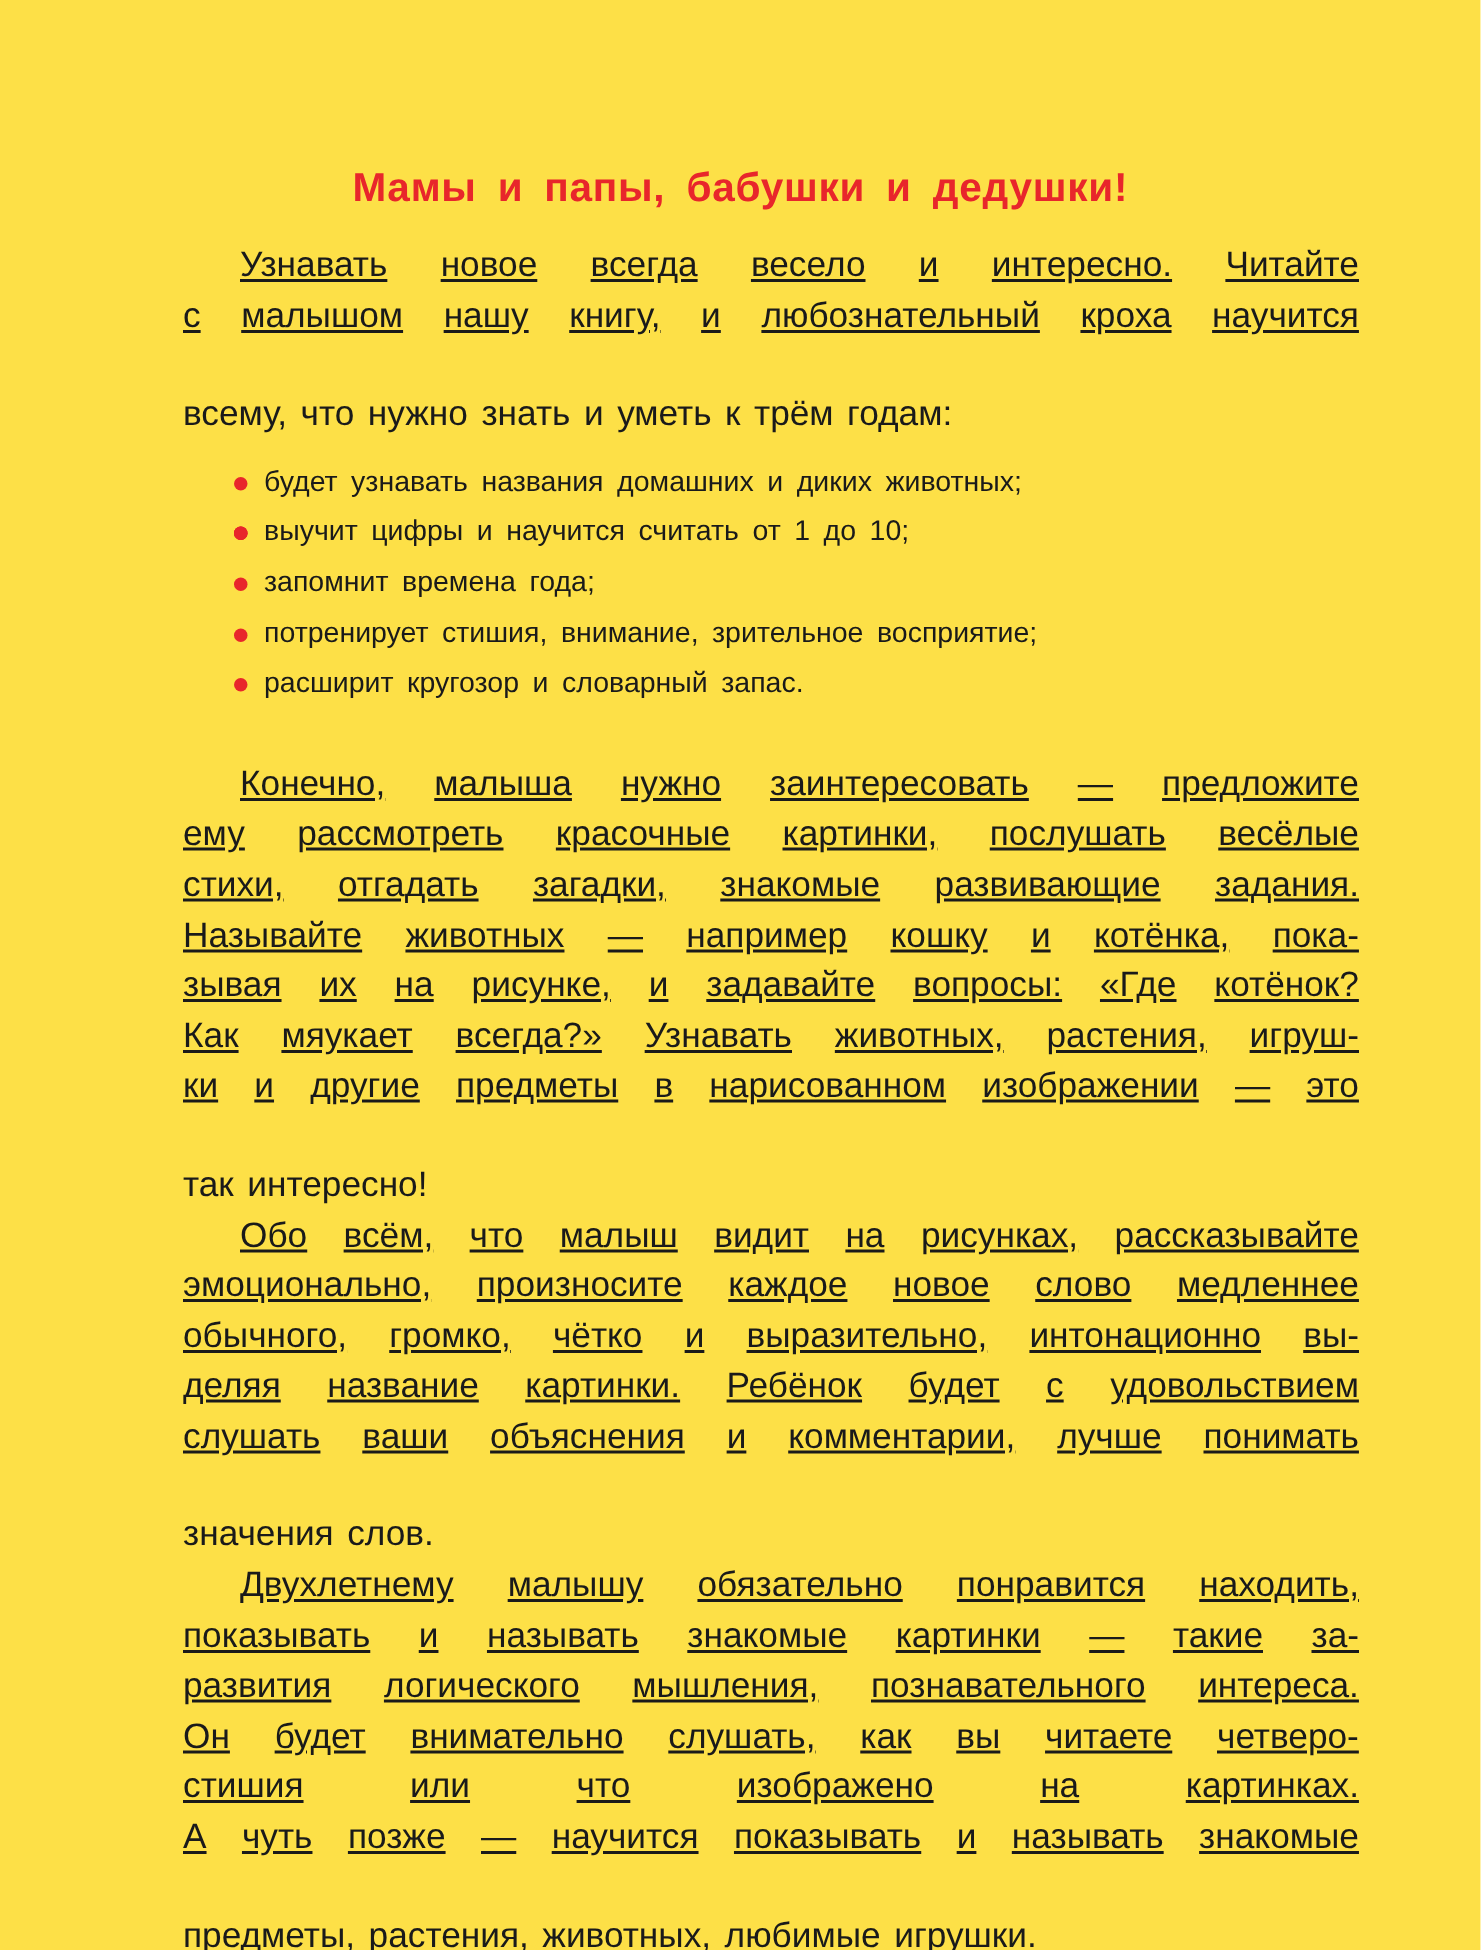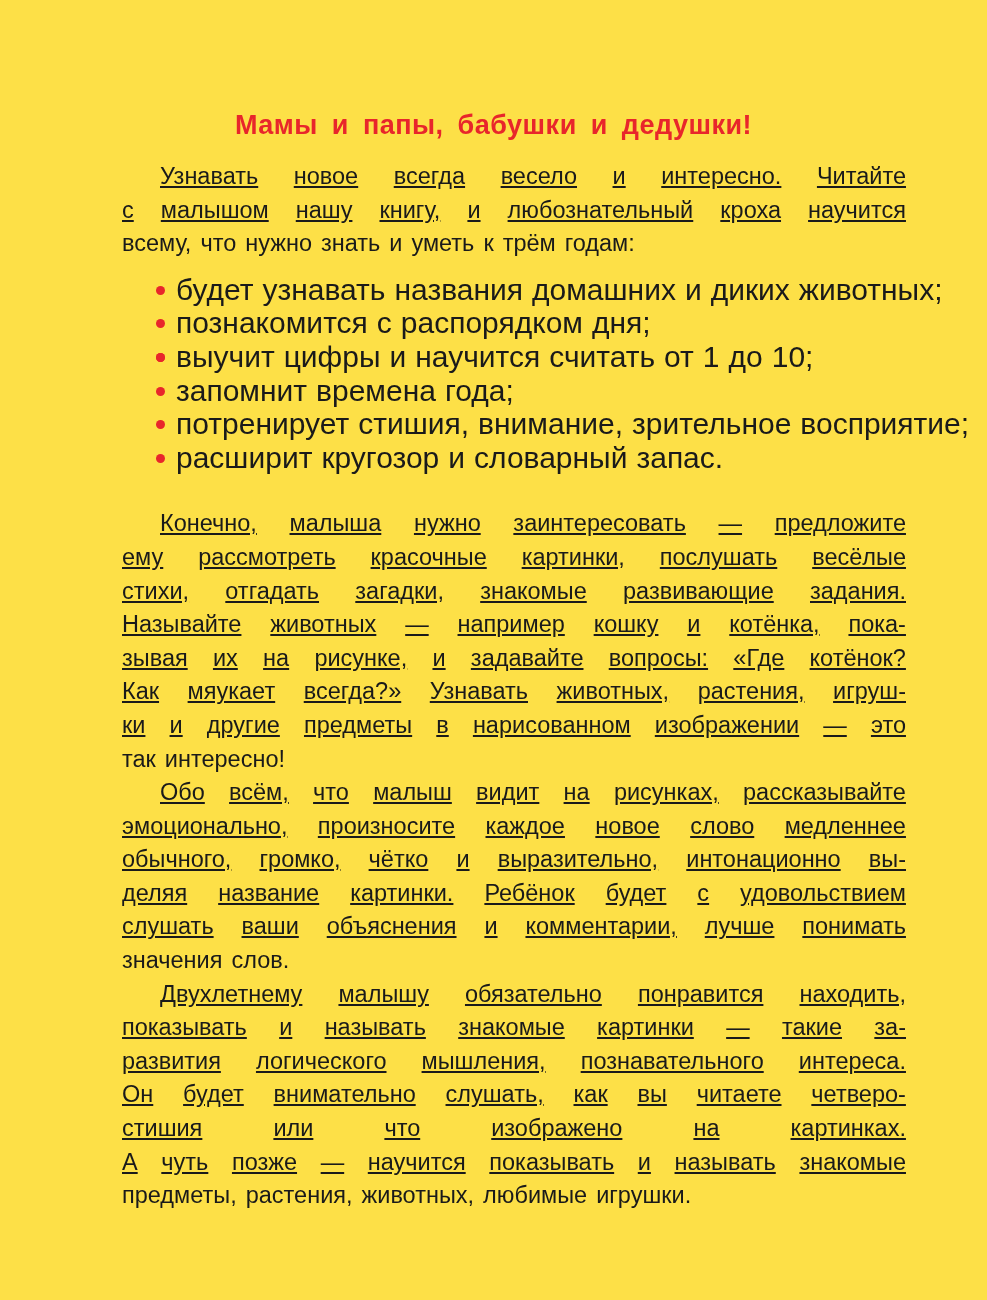--- a/index.html
+++ b/index.html
@@ -69,35 +69,36 @@
     white-space: nowrap;
   }
   .ln.just.indent {
     padding-left: 38px;
   }
   .ln .w {
     display: inline-block;
   }
   .ln.last {
     display: block;
+    margin-top: 32px;
   }
   .ln.last .w + .w {
     margin-left: 9px;
   }
 
   
   .bullet-list {
     margin: 0;
     padding: 0;
     list-style: none;
   }
   .bullet-item {
     position: relative;
     padding-left: 54px;
-    font-size: 30px;
+    font-size: 19px;
     line-height: 33.6px;
     color: #1a1a1a;
     white-space: nowrap;
   }
   .bullet-item .dot {
     position: absolute;
     left: 34px;
     top: 13px;
     width: 9px;
     height: 9px;
@@ -143,21 +144,21 @@
           <span class="w">кроха</span>
           <span class="w">научится</span>
         </span>
         <span class="ln last"><span class="w">всему,</span><span class="w">что</span><span class="w">нужно</span><span class="w">знать</span><span class="w">и</span><span class="w">уметь</span><span class="w">к</span><span class="w">трём</span><span class="w">годам:</span></span>
       </div>
 
     <div class="gap-after-intro"></div>
 
     <ul class="bullet-list">
         <li class="bullet-item"><span class="dot"></span><span class="txt"><span class="w">будет</span><span class="w">узнавать</span><span class="w">названия</span><span class="w">домашних</span><span class="w">и</span><span class="w">диких</span><span class="w">животных;</span></span></li>
-        <li class="bullet-item"><span class="dot"></span><span class="txt"><span class="w">познакомится</span><span class="w">с</span><span class="w">распорядком</span><span class="w">дня;</span></span></li>
+        <li class="bullet-item"><span class="dot"></span></li>
         <li class="bullet-item"><span class="dot"></span></li>
         <li class="bullet-item"><span class="dot"></span><span class="txt"><span class="w">выучит</span><span class="w">цифры</span><span class="w">и</span><span class="w">научится</span><span class="w">считать</span><span class="w">от</span><span class="w">1</span><span class="w">до</span><span class="w">10;</span></span></li>
         <li class="bullet-item"><span class="dot"></span><span class="txt"><span class="w">запомнит</span><span class="w">времена</span><span class="w">года;</span></span></li>
         <li class="bullet-item"><span class="dot"></span><span class="txt"><span class="w">потренирует</span><span class="w">стишия,</span><span class="w">внимание,</span><span class="w">зрительное</span><span class="w">восприятие;</span></span></li>
         <li class="bullet-item"><span class="dot"></span><span class="txt"><span class="w">расширит</span><span class="w">кругозор</span><span class="w">и</span><span class="w">словарный</span><span class="w">запас.</span></span></li>
       </ul>
 
     <div class="gap-after-list"></div>
 
     <div class="para">

